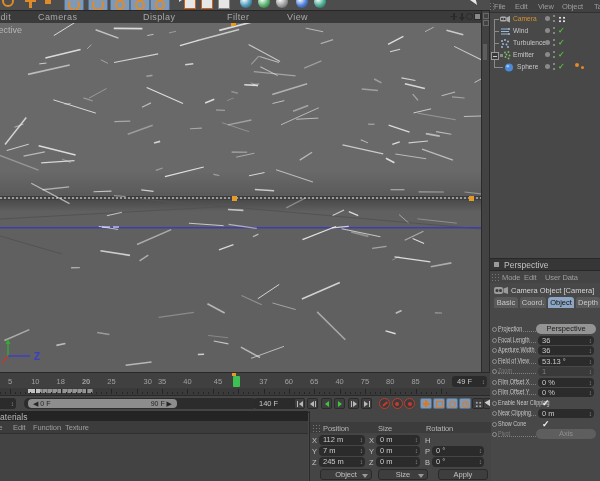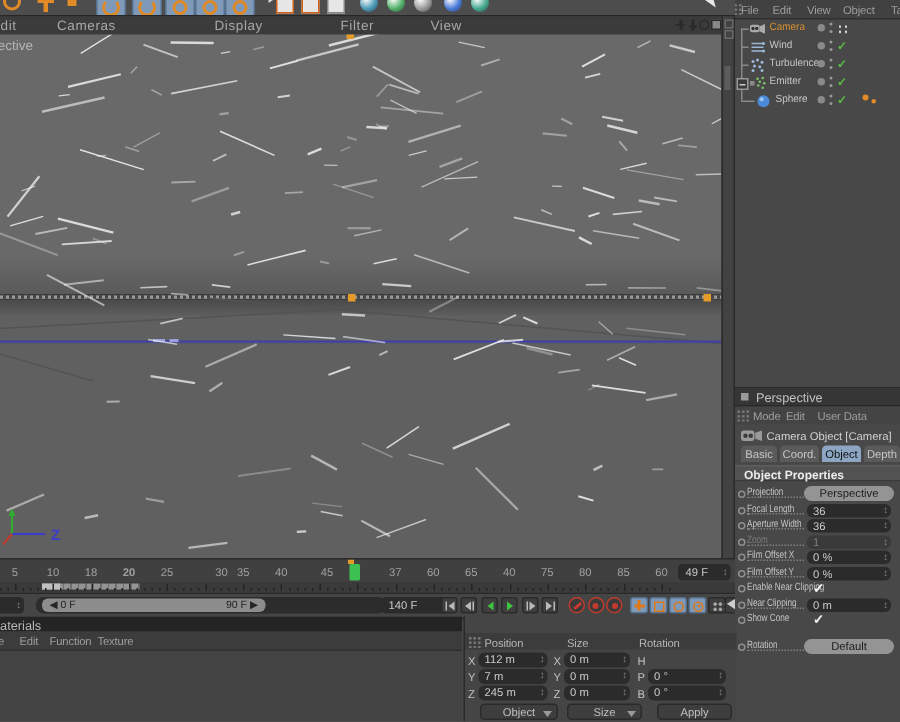--- a/index.html
+++ b/index.html
@@ -476,39 +476,44 @@
       <path d="M9.5 3.5 L14 2 L14 9 L9.5 7.5 Z" fill="#9a9a9a"></path>
     </svg>
     <span style="position:absolute;left:21px;top:2px;color:#d4d4d4;font-size:7.5px;">Camera Object [Camera]</span>
   </div>
   <div id="attr-tabs">
       <div class="tab" style="left: 0px; width: 24px;">Basic</div>
       <div class="tab" style="left: 26px; width: 26px;">Coord.</div>
       <div class="tab active" style="left: 54px; width: 26px;">Object</div>
       <div class="tab" style="left: 82px; width: 24px;">Depth</div>
     </div>
-  <div id="attr-sec">Object Properties</div>
   <div id="attr-rows">
       <div class="arow">
         <div class="bullet"></div>
         <span class="lbl">Projection</span>
         <div class="lead"></div>
         <div class="pill">Perspective</div>
       </div>
       <div class="arow">
         <div class="bullet"></div>
         <span class="lbl">Focal Length</span>
         <div class="lead"></div>
         <div class="field">36<span class="st">↕</span></div>
       </div>
       <div class="arow">
         <div class="bullet"></div>
         <span class="lbl">Aperture Width</span>
         <div class="lead"></div>
         <div class="field">36<span class="st">↕</span></div>
+      </div>
+      <div class="arow">
+        <div class="bullet"></div>
+        <span class="lbl">Field of View</span>
+        <div class="lead"></div>
+        <div class="field">53.13 °<span class="st">↕</span></div>
       </div>
       <div class="arow dis">
         <div class="bullet"></div>
         <span class="lbl">Zoom</span>
         <div class="lead"></div>
         <div class="field">1<span class="st">↕</span></div>
       </div>
       <div class="arow">
         <div class="bullet"></div>
         <span class="lbl">Film Offset X</span>
@@ -530,25 +535,25 @@
         <div class="bullet"></div>
         <span class="lbl">Near Clipping</span>
         <div class="lead"></div>
         <div class="field">0 m<span class="st">↕</span></div>
       </div>
       <div class="arow">
         <div class="bullet"></div>
         <span class="lbl">Show Cone</span>
         <div class="chk">✓</div>
       </div>
-      <div class="arow" style="margin-top: 7px;">
-        <div class="bullet"></div>
-        <span class="lbl">Rotation</span>
-        <div class="lead"></div>
-        <div class="pill">Default</div>
+      <div class="arow dis">
+        <div class="bullet"></div>
+        <span class="lbl">Pivot</span>
+        <div class="lead"></div>
+        <div class="pill">Axis</div>
       </div>
     </div>
 </div>
 
 <div id="ruler">
     <span class="rnum" style="left: 10px;">5</span>
     <span class="rnum" style="left: 35.35px;">10</span>
     <span class="rnum" style="left: 60.7px;">18</span>
     <span class="rnum" style="left: 86.05px; font-weight: bold;">20</span>
     <span class="rnum" style="left: 111.4px;">25</span>

